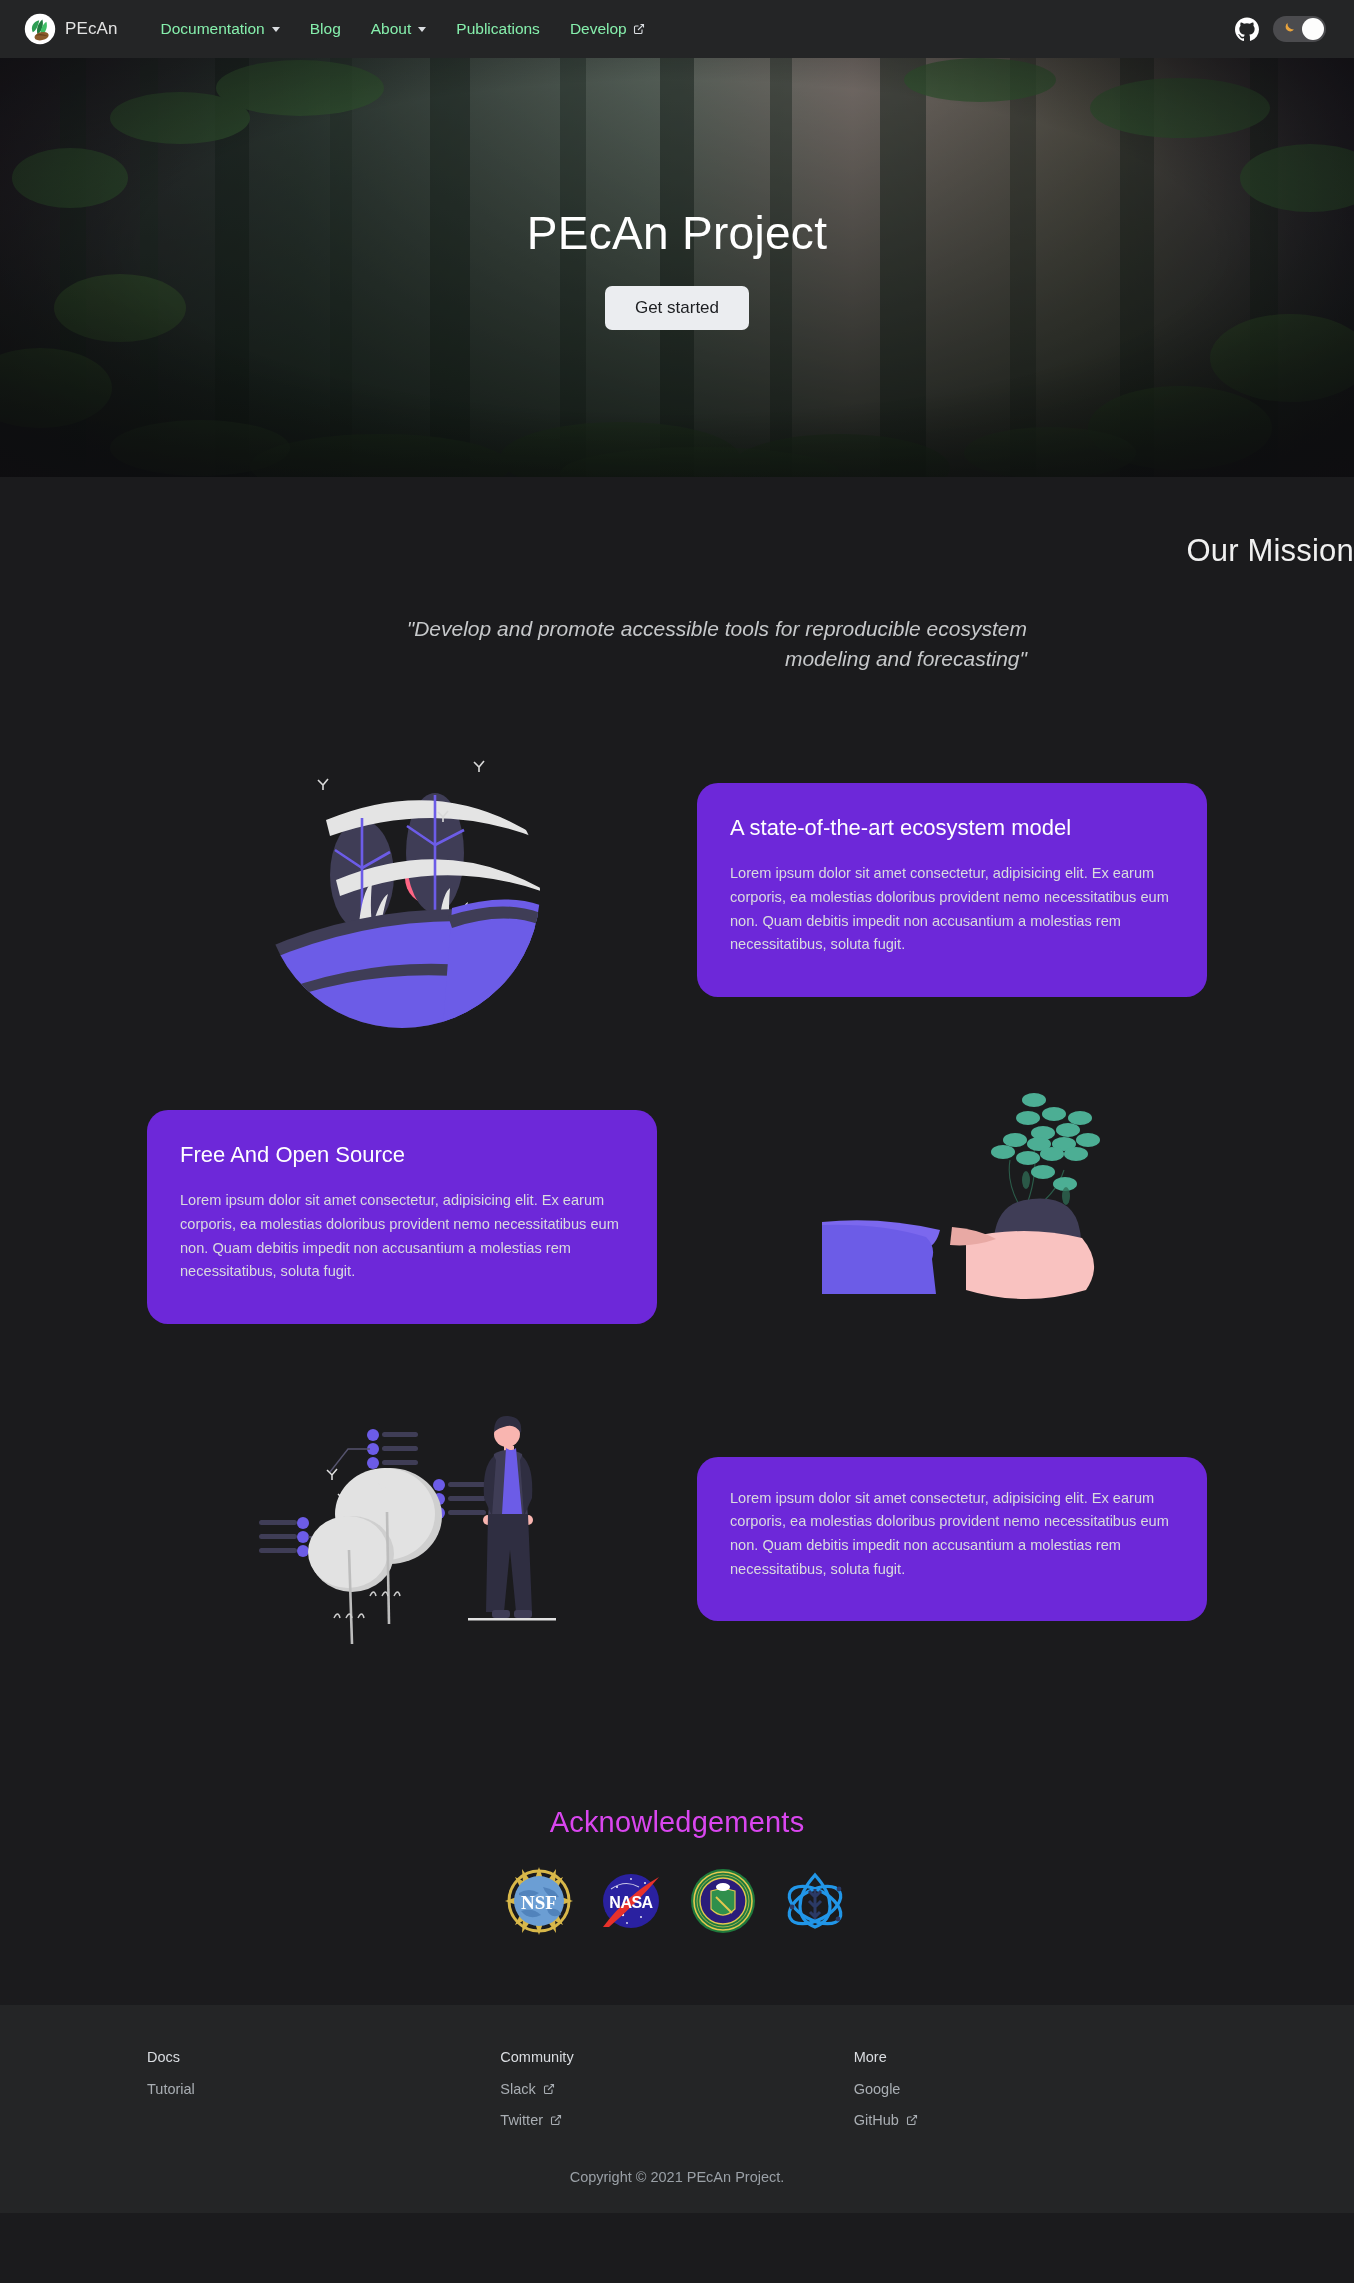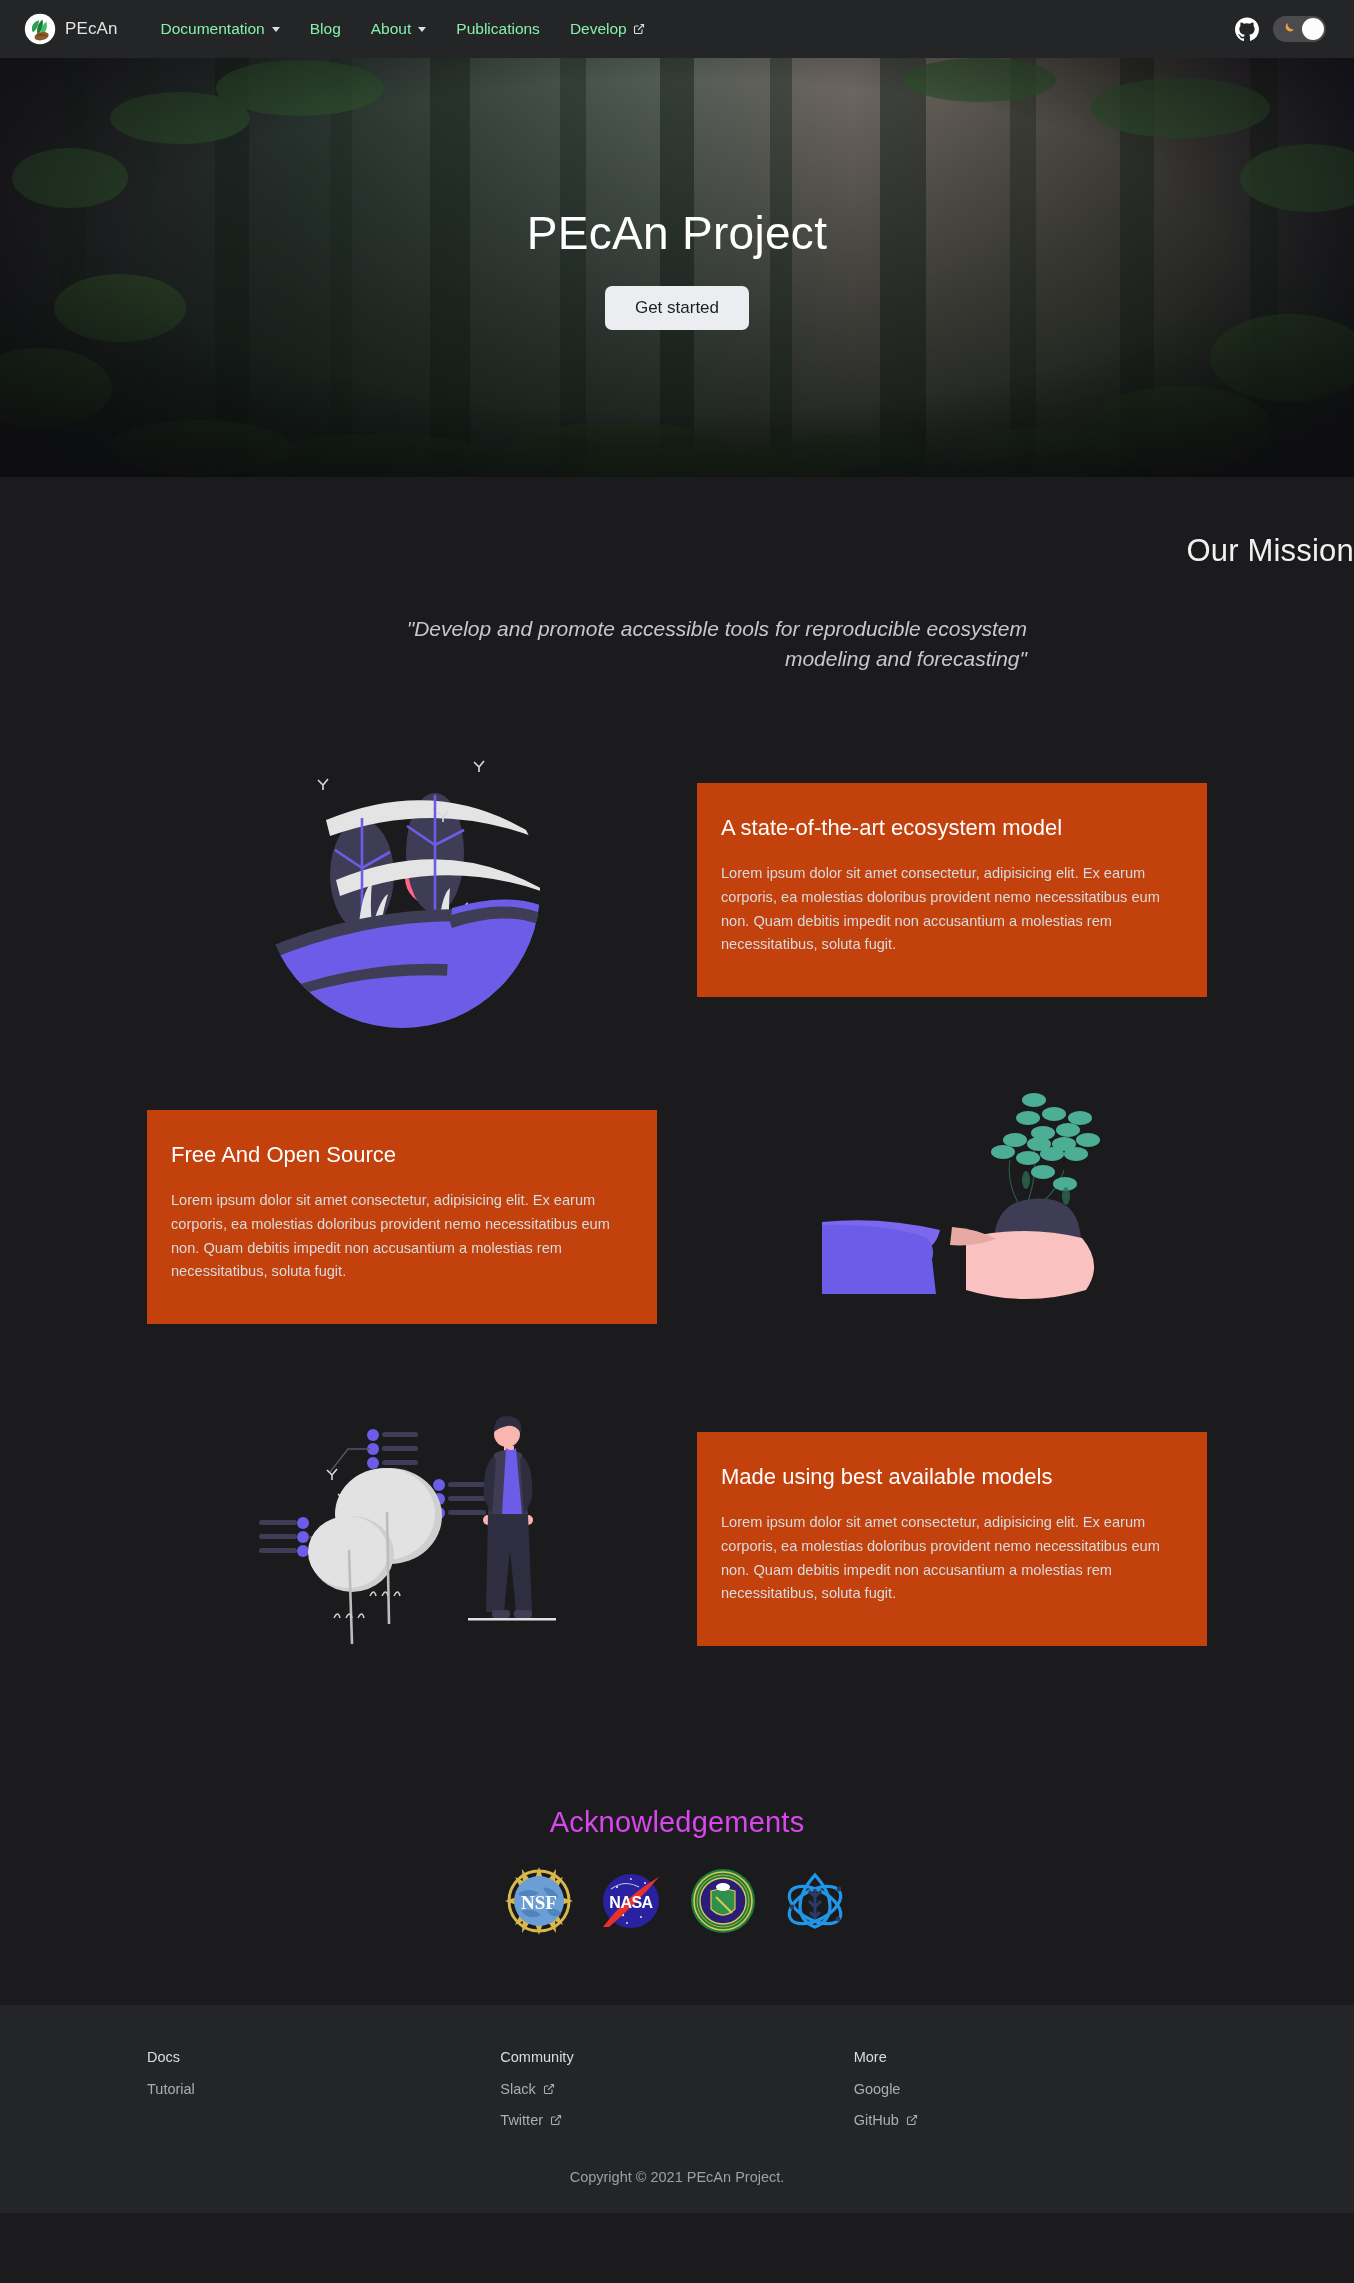--- a/index.html
+++ b/index.html
@@ -119,23 +119,23 @@
   .feature-row {
     width: 1060px;
     margin: 0 auto;
     display: grid;
     grid-template-columns: 1fr 1fr;
     align-items: center;
     column-gap: 40px;
     margin-bottom: 52px;
   }
   .card {
-    background: #c2410c;
-    border-radius: 0;
-    padding: 30px 24px 40px;
+    background: #6d28d9;
+    border-radius: 21px;
+    padding: 30px 33px 40px;
   }
   .card h3 {
     font-size: 22px;
     font-weight: 400;
     color: #ffffff;
     line-height: 1.35;
     margin-bottom: 20px;
   }
   .card p {
     font-size: 14.6px;
@@ -464,21 +464,20 @@
           <circle cx="246" cy="126" r="5" fill="#f9b5b0"></circle>
           <circle cx="286" cy="126" r="5" fill="#f9b5b0"></circle>
           <path d="M246 120 l40 0 l4 98 l-16 0 l-6-62 l-6 62 l-18 0Z" fill="#2f2e41"></path>
           <rect x="250" y="216" width="18" height="8" rx="3" fill="#3f3d56"></rect>
           <rect x="272" y="216" width="18" height="8" rx="3" fill="#3f3d56"></rect>
         </g>
         <rect x="226" y="224" width="88" height="2.5" fill="#e2e2e2"></rect>
       </svg>
     </div>
     <div class="card">
-      <h3>Made using best available models</h3>
       <p>Lorem ipsum dolor sit amet consectetur, adipisicing elit. Ex earum corporis, ea molestias doloribus provident nemo necessitatibus eum non. Quam debitis impedit non accusantium a molestias rem necessitatibus, soluta fugit.</p>
     </div>
   </div>
 </section>
 
 <section class="ack">
   <h2 class="ack-title">Acknowledgements</h2>
   <div class="ack-logos">
 
     <span>

